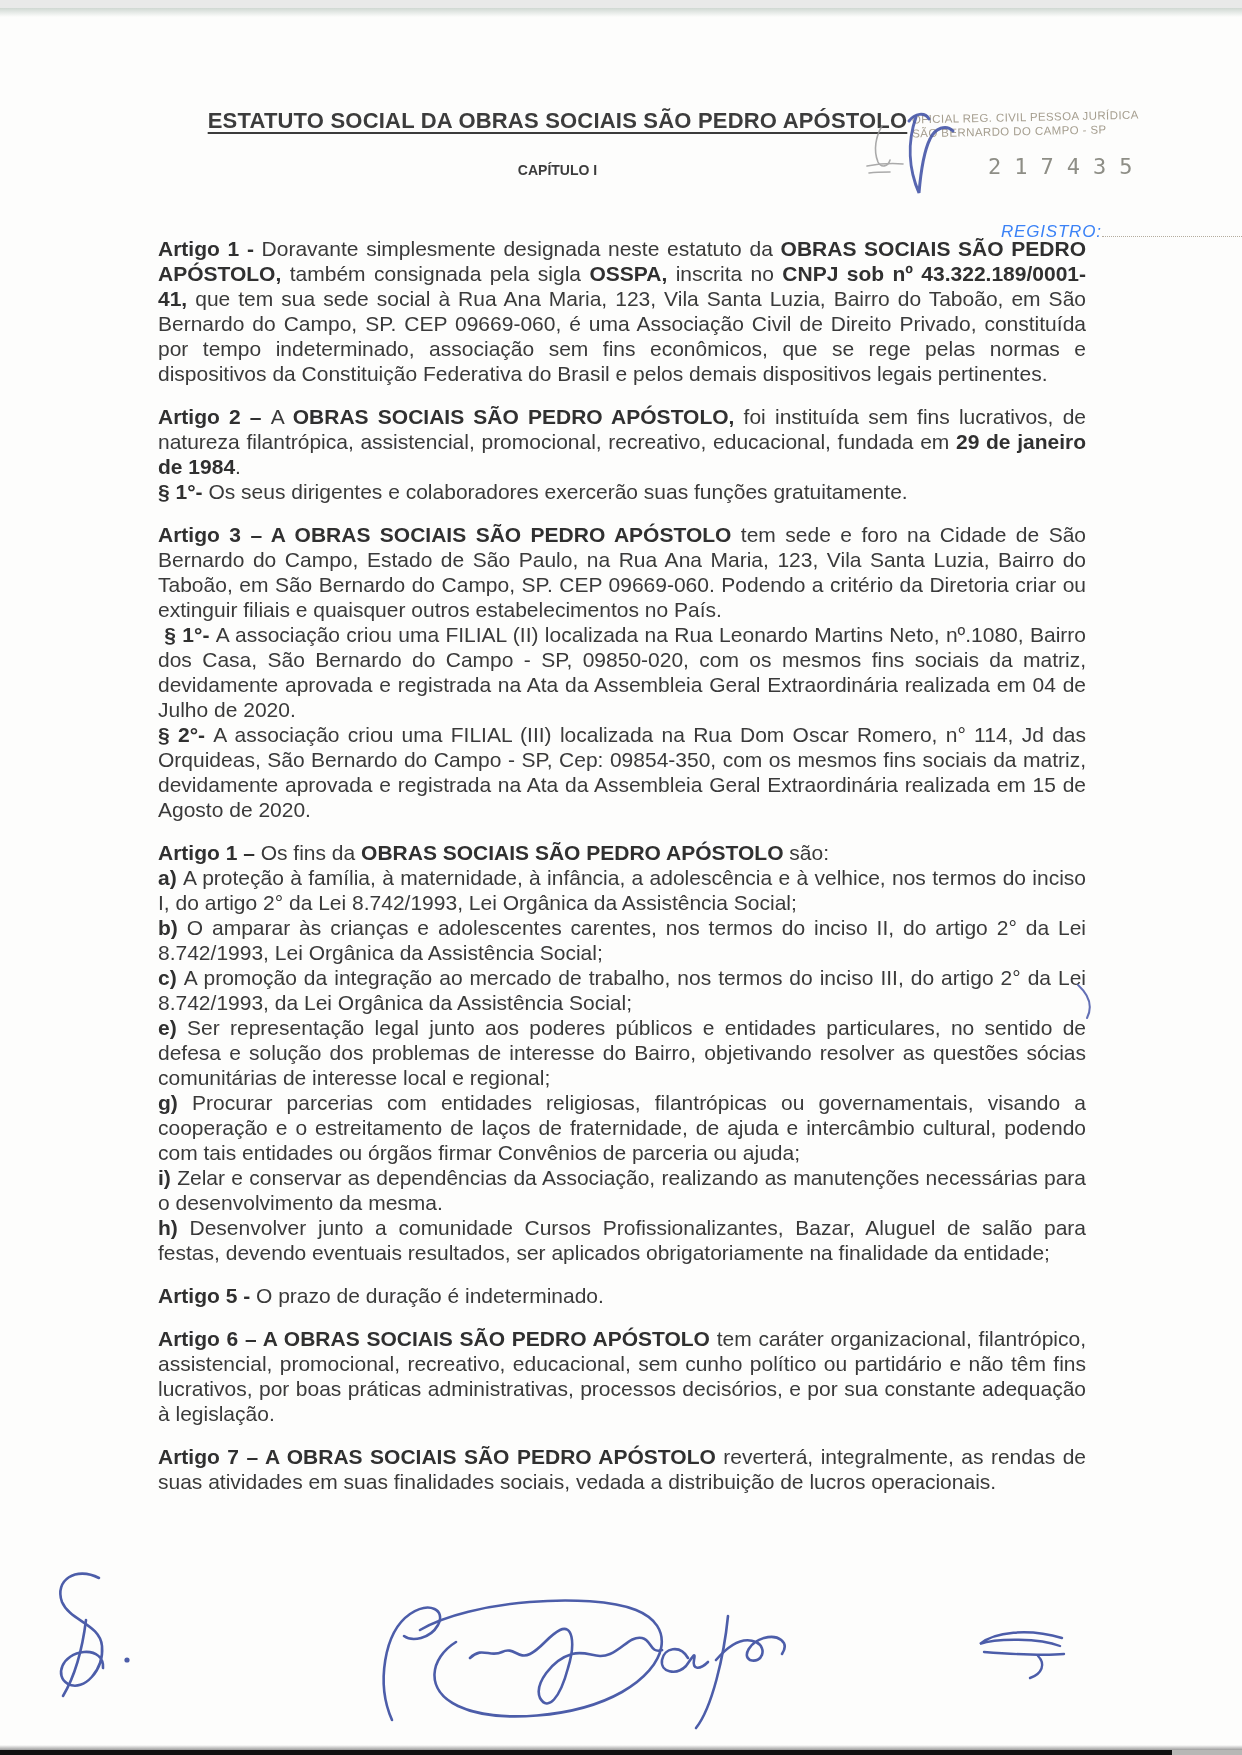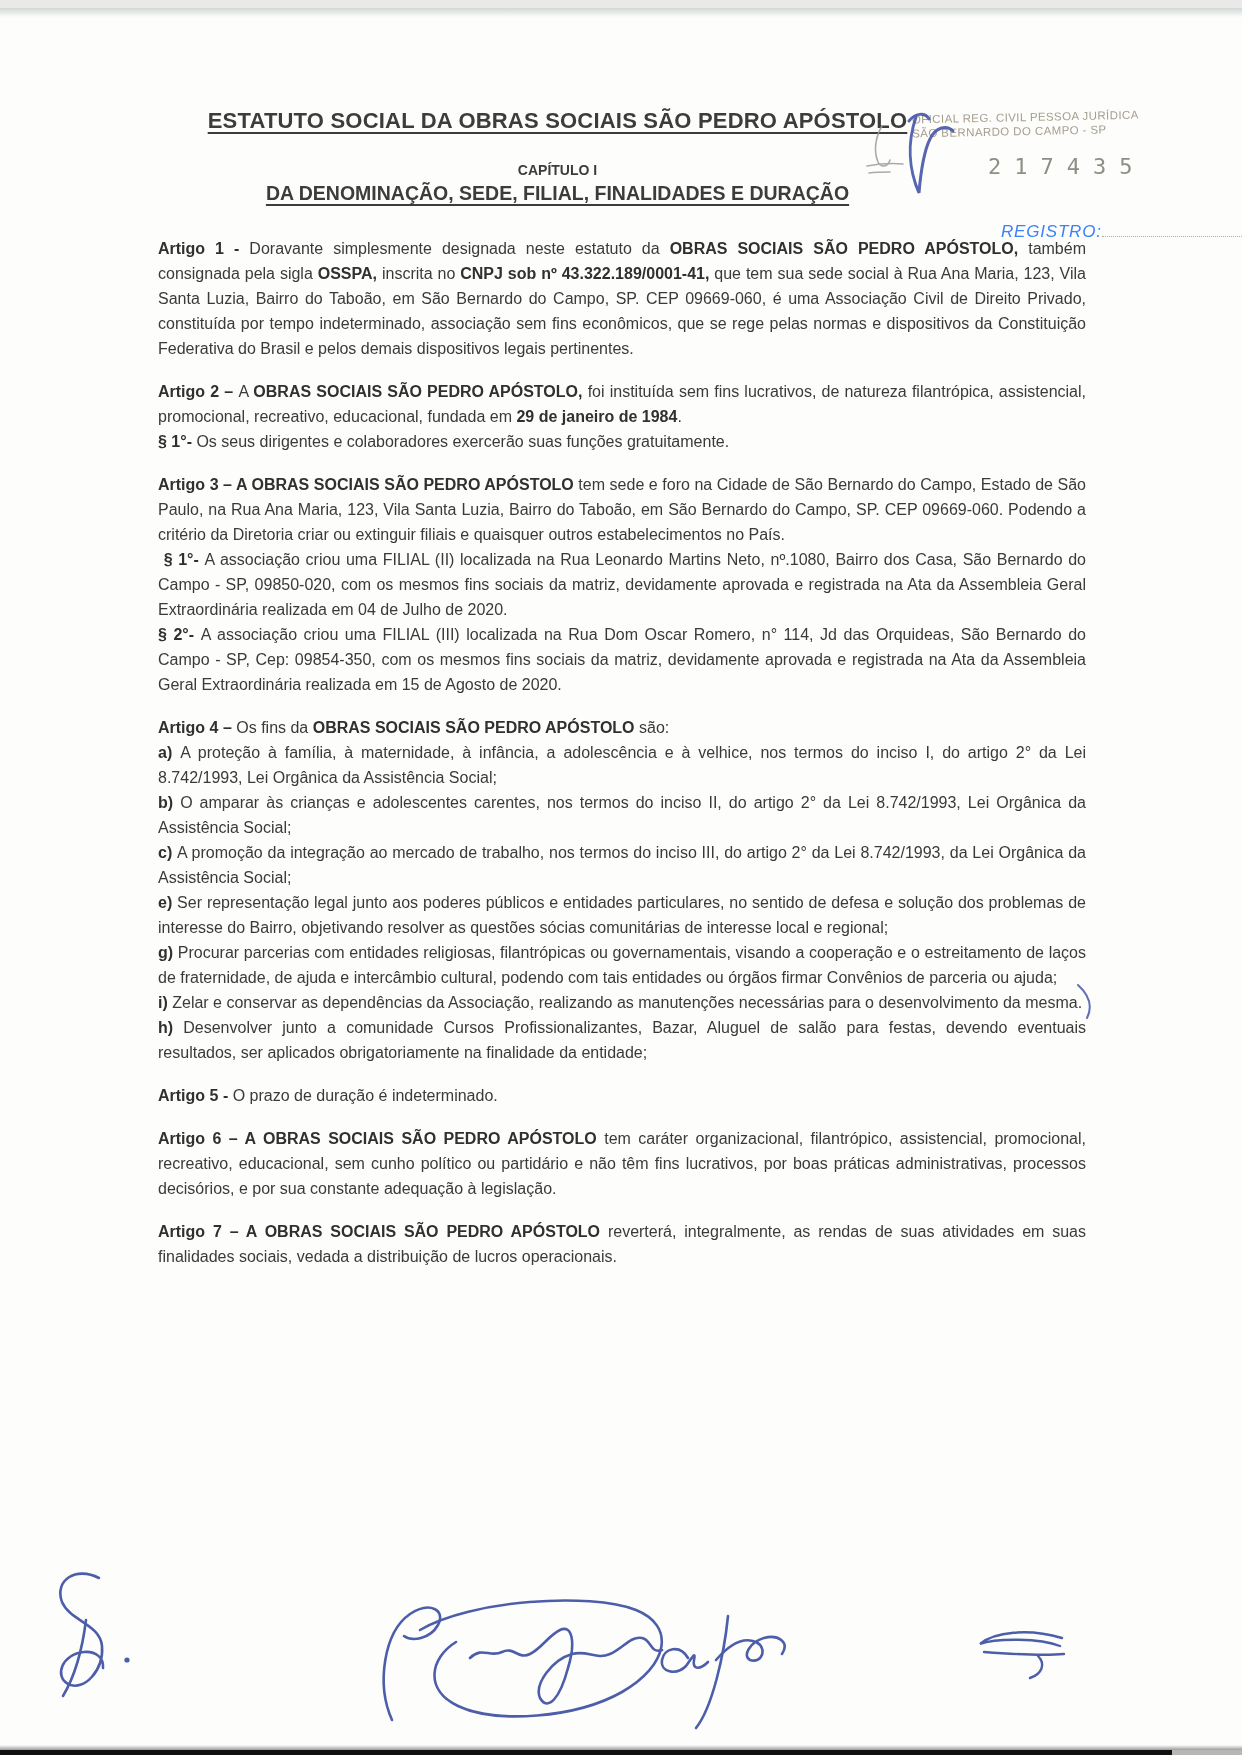--- a/index.html
+++ b/index.html
@@ -53,21 +53,21 @@
     font-size:17px;color:#3b82f6;letter-spacing:.8px;white-space:nowrap;font-style:italic;
   }
   .stamp-registro .leader{
     display:inline-block;width:162px;vertical-align:baseline;
     border-bottom:1px dotted #b4ac9e;height:12px;
   }
 
   
   .body-text{
     position:absolute;left:158px;top:228px;width:928px;
-    font-size:16px;line-height:25px;text-align:justify;
+    font-size:21px;line-height:25px;text-align:justify;
     color:#3a3a3a;
   }
   .body-text p{margin:0;}
   .body-text p.gap{margin-top:18px;}
   .body-text .b{font-weight:bold;color:#303030;}
 
   
   .ink{
     position:absolute;left:0;top:0;width:1242px;height:1755px;
     pointer-events:none;
@@ -86,40 +86,39 @@
   }
 </style>
 </head>
 <body>
 
 <div class="page">
 
   <div class="header">
     <h1 class="doc-title">ESTATUTO SOCIAL DA OBRAS SOCIAIS SÃO PEDRO APÓSTOLO</h1>
     <h2 class="chapter-heading">CAPÍTULO I</h2>
-    <h3 class="chapter-subheading">DA DENOMINAÇÃO, SEDE, FILIAL, FINALIDADES E DURAÇÃO</h3>
   </div>
 
   <div class="stamp-office">
     <div>OFICIAL REG. CIVIL PESSOA JURÍDICA</div>
     <div>SÃO BERNARDO DO CAMPO - SP</div>
   </div>
   <div class="stamp-number">217435</div>
   <div class="stamp-registro">
     <span>REGISTRO:</span><span class="leader"></span>
   </div>
 
   <div class="body-text">
       <p><span class="b">Artigo 1 - </span><span>Doravante simplesmente designada neste estatuto da </span><span class="b">OBRAS SOCIAIS SÃO PEDRO APÓSTOLO,</span><span> também consignada pela sigla </span><span class="b">OSSPA,</span><span> inscrita no </span><span class="b">CNPJ sob nº 43.322.189/0001-41,</span><span> que tem sua sede social à Rua Ana Maria, 123, Vila Santa Luzia, Bairro do Taboão, em São Bernardo do Campo, SP. CEP 09669-060, é uma Associação Civil de Direito Privado, constituída por tempo indeterminado, associação sem fins econômicos, que se rege pelas normas e dispositivos da Constituição Federativa do Brasil e pelos demais dispositivos legais pertinentes.</span></p>
       <p class="gap"><span class="b">Artigo 2 – </span><span>A </span><span class="b">OBRAS SOCIAIS SÃO PEDRO APÓSTOLO,</span><span> foi instituída sem fins lucrativos, de natureza filantrópica, assistencial, promocional, recreativo, educacional, fundada em </span><span class="b">29 de janeiro de 1984</span><span>.</span></p>
       <p><span class="b">§ 1°- </span><span>Os seus dirigentes e colaboradores exercerão suas funções gratuitamente.</span></p>
       <p class="gap"><span class="b">Artigo 3 – A OBRAS SOCIAIS SÃO PEDRO APÓSTOLO</span><span> tem sede e foro na Cidade de São Bernardo do Campo, Estado de São Paulo, na Rua Ana Maria, 123, Vila Santa Luzia, Bairro do Taboão, em São Bernardo do Campo, SP. CEP 09669-060. Podendo a critério da Diretoria criar ou extinguir filiais e quaisquer outros estabelecimentos no País.</span></p>
       <p><span class="b">&nbsp;§ 1°- </span><span>A associação criou uma FILIAL (II) localizada na Rua Leonardo Martins Neto, nº.1080, Bairro dos Casa, São Bernardo do Campo - SP, 09850-020, com os mesmos fins sociais da matriz, devidamente aprovada e registrada na Ata da Assembleia Geral Extraordinária realizada em 04 de Julho de 2020.</span></p>
       <p><span class="b">§ 2°- </span><span>A associação criou uma FILIAL (III) localizada na Rua Dom Oscar Romero, n° 114, Jd das Orquideas, São Bernardo do Campo - SP, Cep: 09854-350, com os mesmos fins sociais da matriz, devidamente aprovada e registrada na Ata da Assembleia Geral Extraordinária realizada em 15 de Agosto de 2020.</span></p>
-      <p class="gap"><span class="b">Artigo 4 – </span><span>Os fins da </span><span class="b">OBRAS SOCIAIS SÃO PEDRO APÓSTOLO</span><span> são:</span></p>
+      <p class="gap"><span class="b">Artigo 1 – </span><span>Os fins da </span><span class="b">OBRAS SOCIAIS SÃO PEDRO APÓSTOLO</span><span> são:</span></p>
       <p><span class="b">a) </span><span>A proteção à família, à maternidade, à infância, a adolescência e à velhice, nos termos do inciso I, do artigo 2° da Lei 8.742/1993, Lei Orgânica da Assistência Social;</span></p>
       <p><span class="b">b) </span><span>O amparar às crianças e adolescentes carentes, nos termos do inciso II, do artigo 2° da Lei 8.742/1993, Lei Orgânica da Assistência Social;</span></p>
       <p><span class="b">c) </span><span>A promoção da integração ao mercado de trabalho, nos termos do inciso III, do artigo 2° da Lei 8.742/1993, da Lei Orgânica da Assistência Social;</span></p>
       <p><span class="b">e) </span><span>Ser representação legal junto aos poderes públicos e entidades particulares, no sentido de defesa e solução dos problemas de interesse do Bairro, objetivando resolver as questões sócias comunitárias de interesse local e regional;</span></p>
       <p><span class="b">g) </span><span>Procurar parcerias com entidades religiosas, filantrópicas ou governamentais, visando a cooperação e o estreitamento de laços de fraternidade, de ajuda e intercâmbio cultural, podendo com tais entidades ou órgãos firmar Convênios de parceria ou ajuda;</span></p>
       <p><span class="b">i) </span><span>Zelar e conservar as dependências da Associação, realizando as manutenções necessárias para o desenvolvimento da mesma.</span></p>
       <p><span class="b">h) </span><span>Desenvolver junto a comunidade Cursos Profissionalizantes, Bazar, Aluguel de salão para festas, devendo eventuais resultados, ser aplicados obrigatoriamente na finalidade da entidade;</span></p>
       <p class="gap"><span class="b">Artigo 5 - </span><span>O prazo de duração é indeterminado.</span></p>
       <p class="gap"><span class="b">Artigo 6 – A OBRAS SOCIAIS SÃO PEDRO APÓSTOLO</span><span> tem caráter organizacional, filantrópico, assistencial, promocional, recreativo, educacional, sem cunho político ou partidário e não têm fins lucrativos, por boas práticas administrativas, processos decisórios, e por sua constante adequação à legislação.</span></p>
       <p class="gap"><span class="b">Artigo 7 – A OBRAS SOCIAIS SÃO PEDRO APÓSTOLO</span><span> reverterá, integralmente, as rendas de suas atividades em suas finalidades sociais, vedada a distribuição de lucros operacionais.</span></p>

